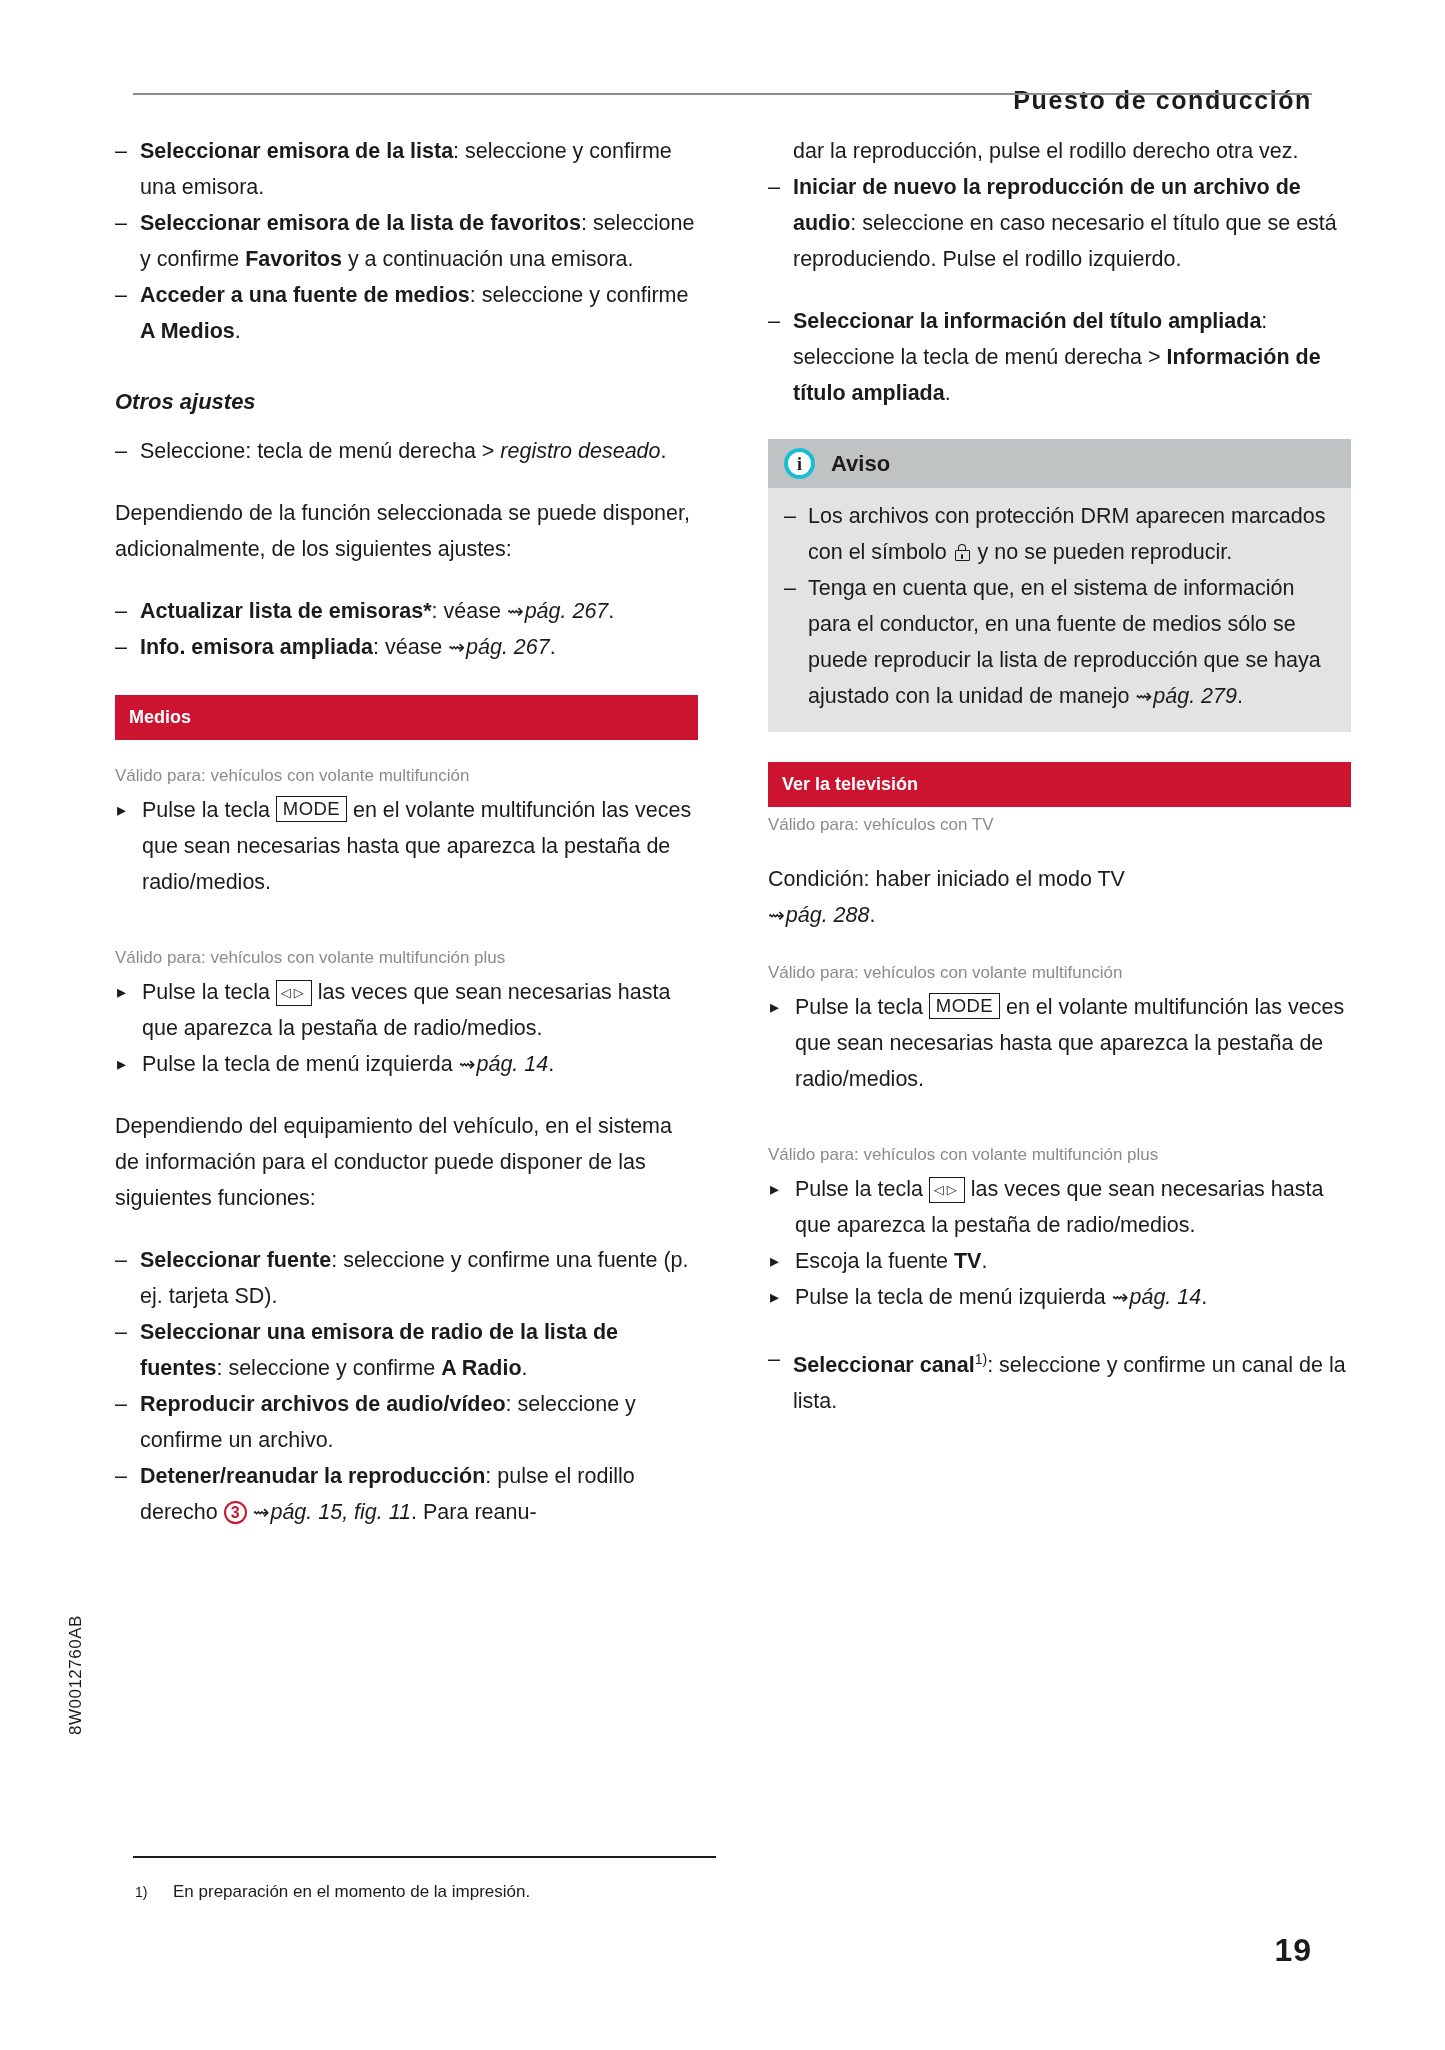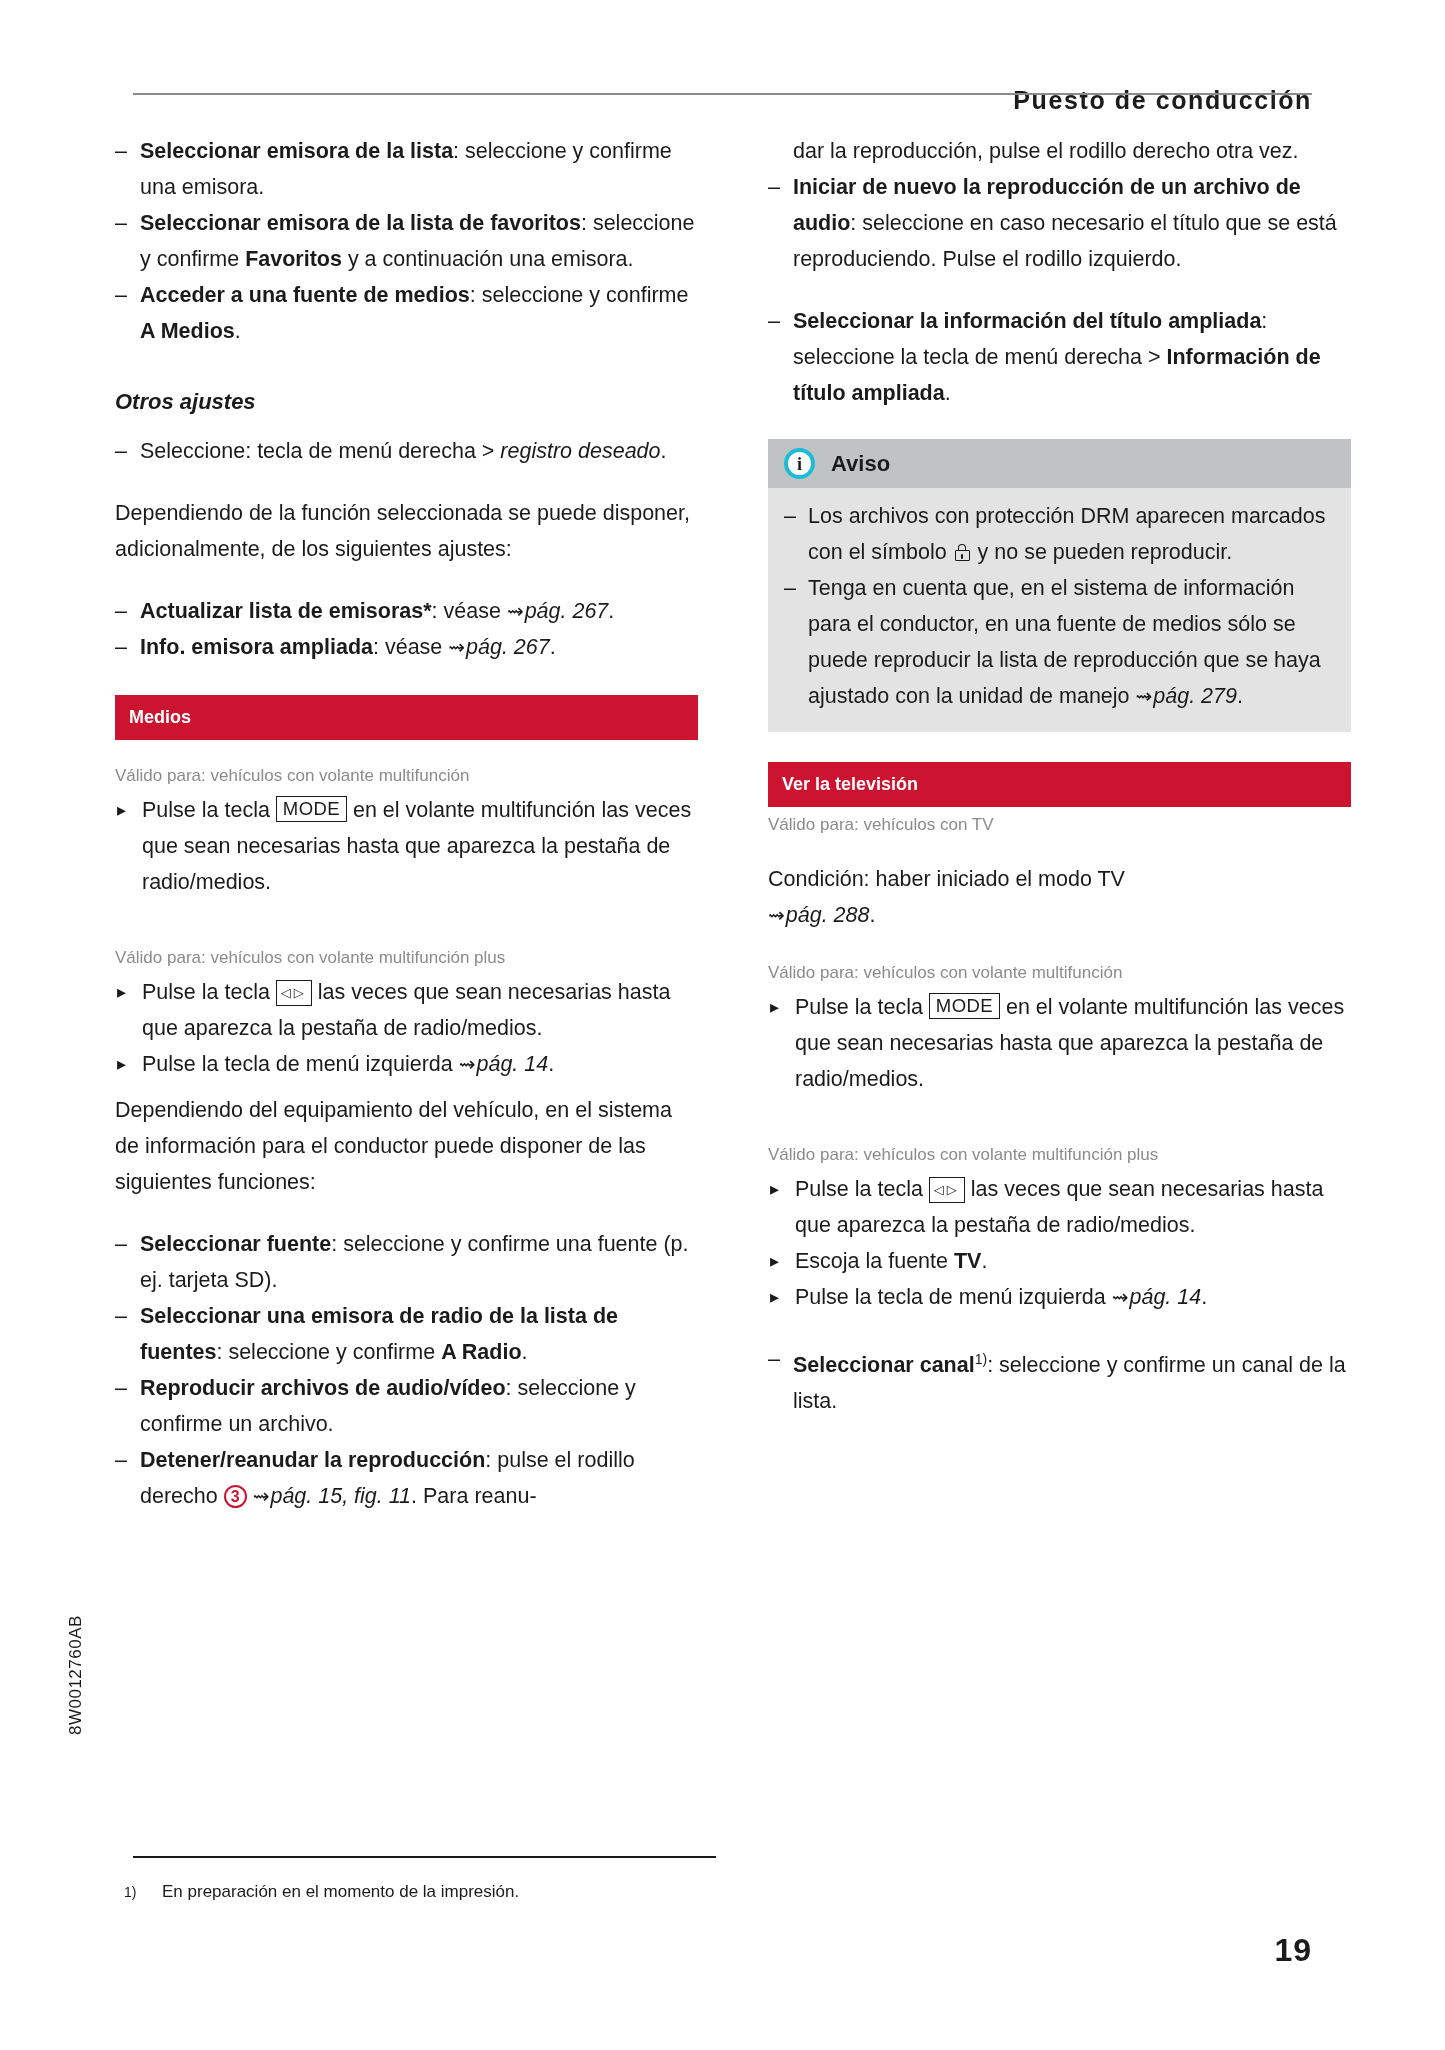--- a/index.html
+++ b/index.html
@@ -246,21 +246,21 @@
   .footnote-rule {
     position: absolute;
     left: 133px;
     top: 1856px;
     width: 583px;
     height: 1.5px;
     background: #1b1b1b;
   }
   .footnote {
     position: absolute;
-    left: 124px;
+    left: 135px;
     top: 1878px;
     width: 600px;
     font-size: 17px;
     line-height: 28px;
     color: #1b1b1b;
   }
   .footnote .mark {
     display: inline-block;
     width: 38px;
     vertical-align: top;
@@ -349,21 +349,21 @@
     <div class="valid" style="margin-top:44px;">Válido para: vehículos con volante multifunción plus</div>
     <ul class="tlist">
       <li>
         <span>Pulse la tecla </span><span class="keycap arrows">◁▷</span><span> las veces que sean necesarias hasta que aparezca la pestaña de radio/medios.</span>
       </li>
       <li>
         <span>Pulse la tecla de menú izquierda </span><span class="aref"><span class="arrowglyph">⇝</span><span>pág. 14</span></span><span>.</span>
       </li>
     </ul>
 
-    <p class="para" style="margin-top:10px;">Dependiendo del equipamiento del vehículo, en el sistema de información para el conductor puede disponer de las siguientes funciones:</p>
+    <p class="para" style="margin-top:26px;">Dependiendo del equipamiento del vehículo, en el sistema de información para el conductor puede disponer de las siguientes funciones:</p>
 
     <ul class="dlist">
       <li>
         <span class="b">Seleccionar fuente</span><span>: seleccione y confirme una fuente (p. ej. tarjeta SD).</span>
       </li>
       <li>
         <span class="b">Seleccionar una emisora de radio de la lista de fuentes</span><span>: seleccione y confirme </span><span class="b">A Radio</span><span>.</span>
       </li>
       <li>
         <span class="b">Reproducir archivos de audio/vídeo</span><span>: seleccione y confirme un archivo.</span>

